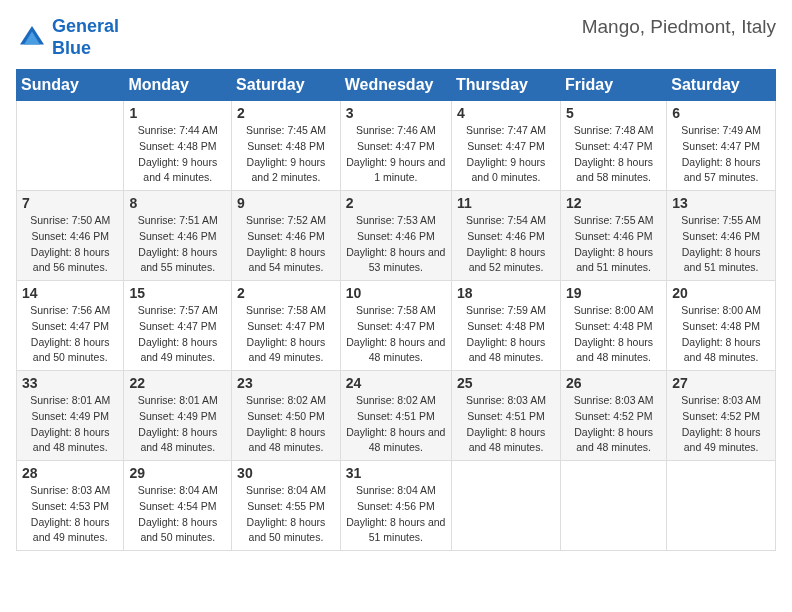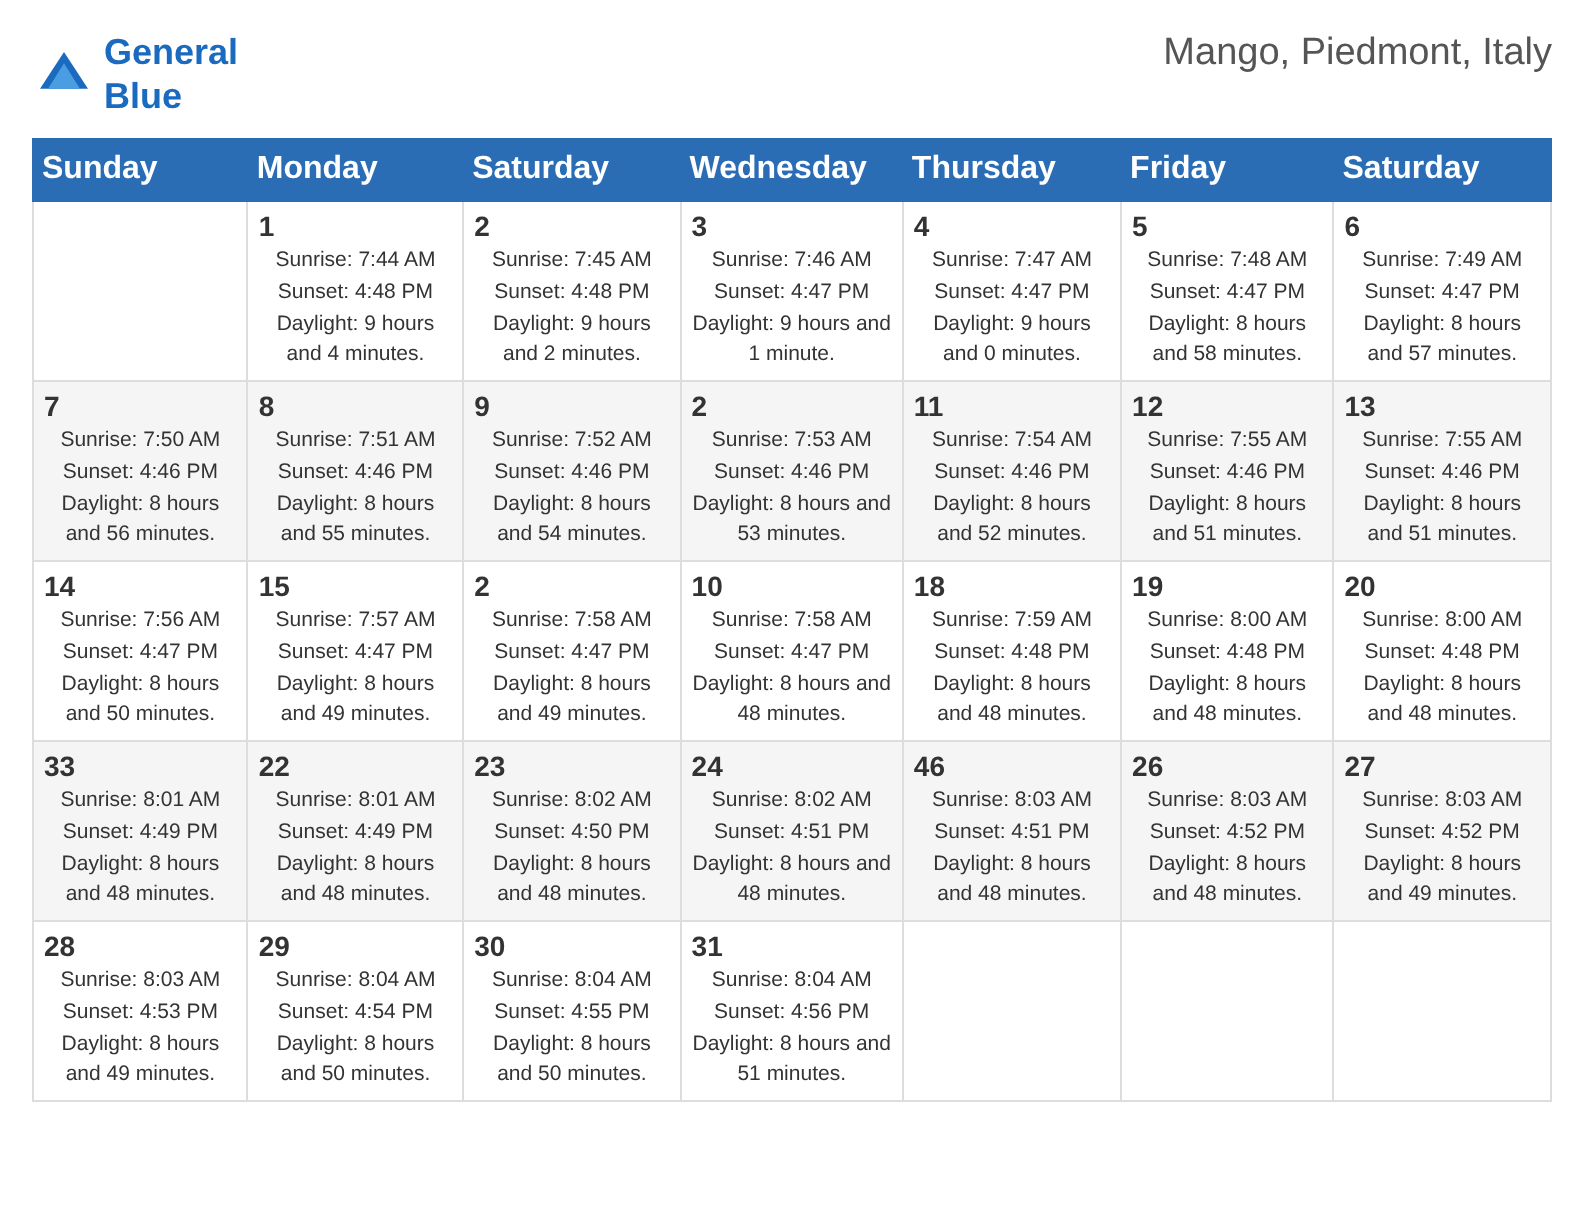--- a/index.html
+++ b/index.html
@@ -219,21 +219,21 @@
         </td>
         <td>
           <span class="day-number">23</span>
           <div class="day-info">Sunrise: 8:02 AM<br>Sunset: 4:50 PM<br>Daylight: 8 hours and 48 minutes.</div>
         </td>
         <td>
           <span class="day-number">24</span>
           <div class="day-info">Sunrise: 8:02 AM<br>Sunset: 4:51 PM<br>Daylight: 8 hours and 48 minutes.</div>
         </td>
         <td>
-          <span class="day-number">46</span>
+          <span class="day-number">25</span>
           <div class="day-info">Sunrise: 8:03 AM<br>Sunset: 4:51 PM<br>Daylight: 8 hours and 48 minutes.</div>
         </td>
         <td>
           <span class="day-number">26</span>
           <div class="day-info">Sunrise: 8:03 AM<br>Sunset: 4:52 PM<br>Daylight: 8 hours and 48 minutes.</div>
         </td>
         <td>
           <span class="day-number">27</span>
           <div class="day-info">Sunrise: 8:03 AM<br>Sunset: 4:52 PM<br>Daylight: 8 hours and 49 minutes.</div>
         </td>

